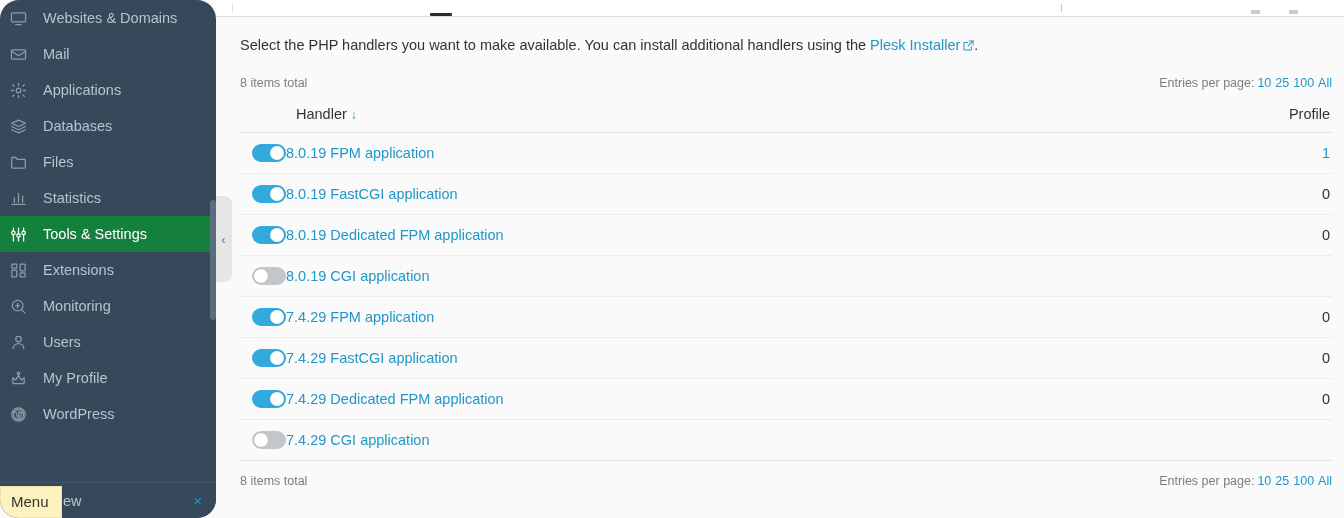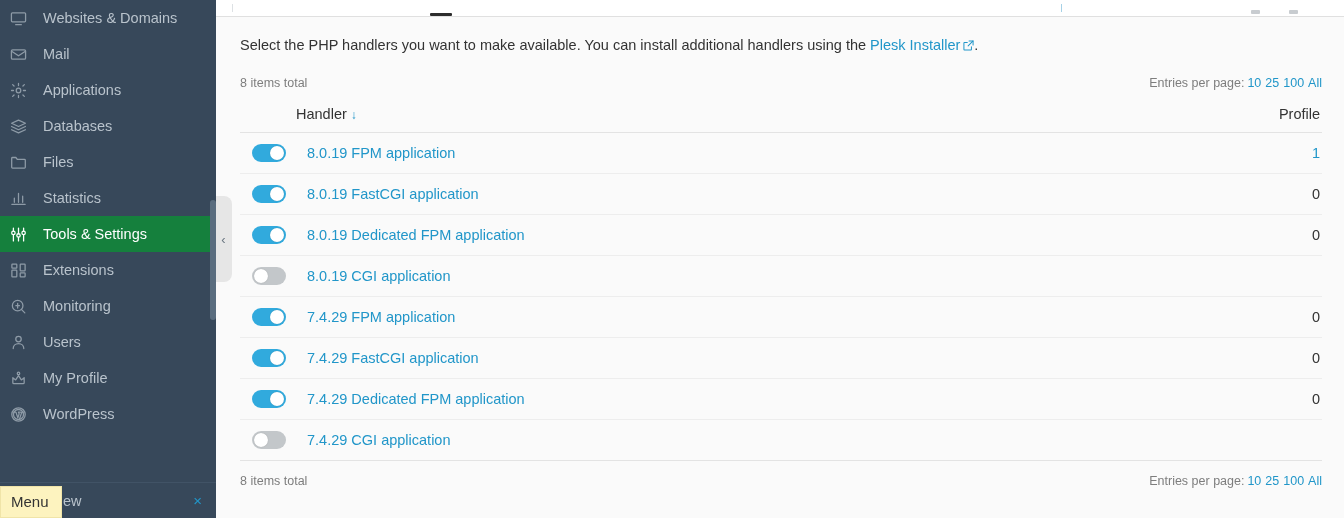--- a/index.html
+++ b/index.html
@@ -14,20 +14,21 @@
 
   .app { position: relative; width: 1344px; height: 518px; display: flex; }
 
   
   .sidebar {
     position: relative;
     width: 216px; height: 518px;
     background: #37485a;
     flex: 0 0 216px;
     overflow: hidden;
+    border-radius: 19px;
   }
   .nav { padding-top: 0; }
   .nav-item {
     display: flex; align-items: center;
     height: 36px;
     padding-left: 10px;
     color: #b9c3cc;
     font-size: 14.5px;
     cursor: pointer;
     user-select: none;
@@ -128,21 +129,21 @@
   .top-cut .right-ico.b { left: 1073px; }
   .top-cut .left-tick {
     position: absolute; bottom: 4px; left: 16px;
     width: 1px; height: 8px; background: #cfd4d8; opacity: .7;
   }
   .top-cut .right-tick {
     position: absolute; bottom: 4px; left: 845px;
     width: 1px; height: 8px; background: #6ab3d6; opacity: .6;
   }
 
-  .content { padding: 0 22px 0 24px; }
+  .content { padding: 0 12px 0 24px; }
 
   .intro {
     font-size: 14.5px;
     color: #333333;
     padding: 19px 0 0 0;
     line-height: 1.35;
   }
   .intro a { color: #2196c9; text-decoration: none; }
   .intro .ext {
     display: inline-block; margin-left: 3px;
@@ -178,21 +179,20 @@
     padding: 0;
     height: 41px;
     vertical-align: middle;
     font-size: 14.5px;
   }
   .tbl tbody tr:last-child td { border-bottom: 1px solid #e3e3e3; }
 
   .cell-handler { display: flex; align-items: center; }
   .handler-link {
     color: #2196c9; text-decoration: none;
-    margin-left: 21px;
     white-space: nowrap;
   }
   .cell-domains { text-align: right; padding-right: 2px !important; color: #333; }
   .cell-domains a { color: #2196c9; text-decoration: none; }
 
   
   .switch {
     position: relative;
     width: 34px; height: 18px;
     border-radius: 9px;

